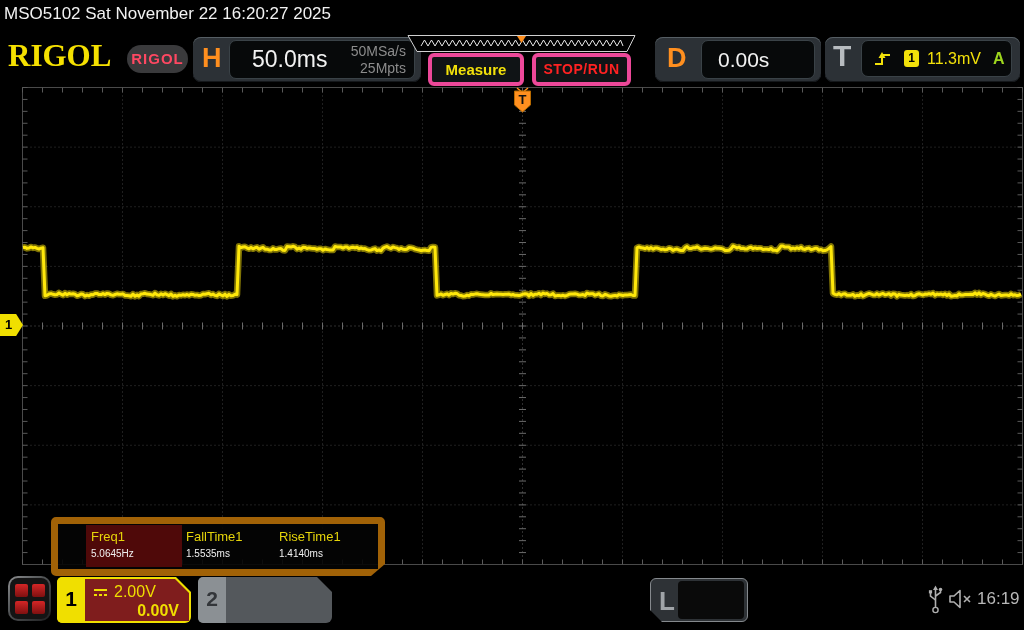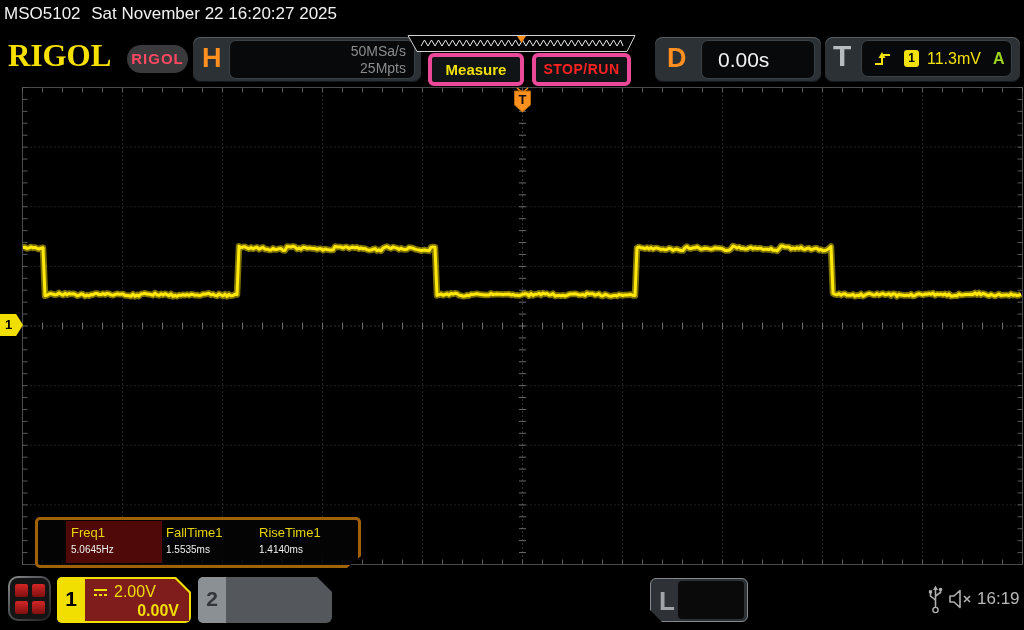--- a/index.html
+++ b/index.html
@@ -2,21 +2,21 @@
 <html><head>
 <meta charset="utf-8">
 <style>
   html,body{margin:0;padding:0;background:#000;width:1024px;height:630px;overflow:hidden;
     font-family:"Liberation Sans", sans-serif; -webkit-font-smoothing:antialiased;}
   .abs{position:absolute;}
   #screen{position:relative;width:1024px;height:630px;background:#000;}
 
   
   #status-bar{left:0;top:0;width:1024px;height:30px;color:#f2f2f2;font-size:17px;line-height:28px;}
-  #status-bar span{margin-left:6px;}
+  #status-bar span{}
   #status-bar .model{margin-left:4px;}
 
   
   #rigol-logo{left:8px;top:38px;font-family:"Liberation Serif",serif;font-weight:bold;
     font-size:31px;color:#f5e000;letter-spacing:0px;transform:scaleY(1.05);}
   #stop-state{left:127px;top:45px;width:61px;height:28px;background:#3a3a3c;border-radius:14px;
     color:#ff4862;font-weight:bold;font-size:15px;text-align:center;line-height:28px;letter-spacing:1px;}
   .hdr-block{background:#2c3136;border-radius:8px;box-shadow:inset 0 1px 0 #565e64, inset 0 -1px 0 #14171a;}
   .hdr-inner{position:absolute;background:#07090a;border:1px solid #3a4247;border-radius:7px;}
   .hdr-letter{position:absolute;font-weight:bold;color:#ff8f1f;}
@@ -41,22 +41,22 @@
   #trig-level{color:#f2e10a;font-size:16px;margin-left:8px;}
   #trig-mode{color:#9ed61e;font-size:16px;font-weight:bold;margin-left:12px;}
 
   
   #scope-svg{left:22px;top:87px;}
   #ch1-marker{left:0px;top:314px;width:23px;height:22px;background:#f0df00;
     clip-path:polygon(0 0,70% 0,100% 50%,70% 100%,0 100%);
     color:#000;font-size:13px;font-weight:bold;line-height:22px;text-align:left;padding-left:5px;box-sizing:border-box;}
 
   
-  #meas-box{left:35px;top:517px;width:320px;height:45px;background:rgba(4,4,4,.9);
-    border:3px solid #a16207;border-radius:5px;
+  #meas-box{left:51px;top:517px;width:320px;height:45px;background:rgba(4,4,4,.9);
+    border:7px solid #a16207;border-radius:5px;
     clip-path:polygon(0 0,100% 0,100% calc(100% - 12px),calc(100% - 14px) 100%,0 100%);}
   #meas-red-cell{position:absolute;left:28px;top:1px;width:96px;height:42px;background:#4f0909;}
   .meas-col{position:absolute;top:0;height:100%;}
   .meas-label{position:absolute;top:5px;font-size:13px;color:#e6d50a;white-space:nowrap;}
   .meas-value{position:absolute;top:24px;font-size:10px;color:#f0f0f0;white-space:nowrap;}
   #meas-col-0{left:33px;} #meas-col-1{left:128px;} #meas-col-2{left:221px;}
 
   
   #nav-icon{left:8px;top:576px;width:43px;height:45px;border-radius:10px;
     background:linear-gradient(135deg,#8f9092 0%,#595c5e 35%,#1d1e1f 100%);padding:0;}
@@ -102,20 +102,21 @@
     <span class="model">MSO5102</span>
     <span>Sat November 22 16:20:27 2025</span>
   </div>
 
   <div class="abs" id="rigol-logo">RIGOL</div>
   <div class="abs" id="stop-state">RIGOL</div>
 
   <div class="abs hdr-block" id="h-block">
     <div class="hdr-letter" id="h-letter">H</div>
     <div class="hdr-inner" id="h-inner">
+      <div id="h-scale">50.0ms</div>
       <div id="h-rates">
         <div>50MSa/s</div>
         <div>25Mpts</div>
       </div>
     </div>
   </div>
 
   <svg class="abs" id="zigzag-strip" width="229" height="18">
       <polygon points="1,0.5 228,0.5 220,16.5 10,16.5" fill="#000" stroke="#d0d0d0" stroke-width="1"></polygon>
       <polyline points="14,11 17.5,5 21,11 24.5,5 28,11 31.5,5 35,11 38.5,5 42,11 45.5,5 49,11 52.5,5 56,11 59.5,5 63,11 66.5,5 70,11 73.5,5 77,11 80.5,5 84,11 87.5,5 91,11 94.5,5 98,11 101.5,5 105,11 108.5,5 112,11 115.5,5 119,11 122.5,5 126,11 129.5,5 133,11 136.5,5 140,11 143.5,5 147,11 150.5,5 154,11 157.5,5 161,11 164.5,5 168,11 171.5,5 175,11 178.5,5 182,11 185.5,5 189,11 192.5,5 196,11 199.5,5 203,11 206.5,5 210,11 213.5,5 216,11" fill="none" stroke="#e8e8e8" stroke-width="1"></polyline>

